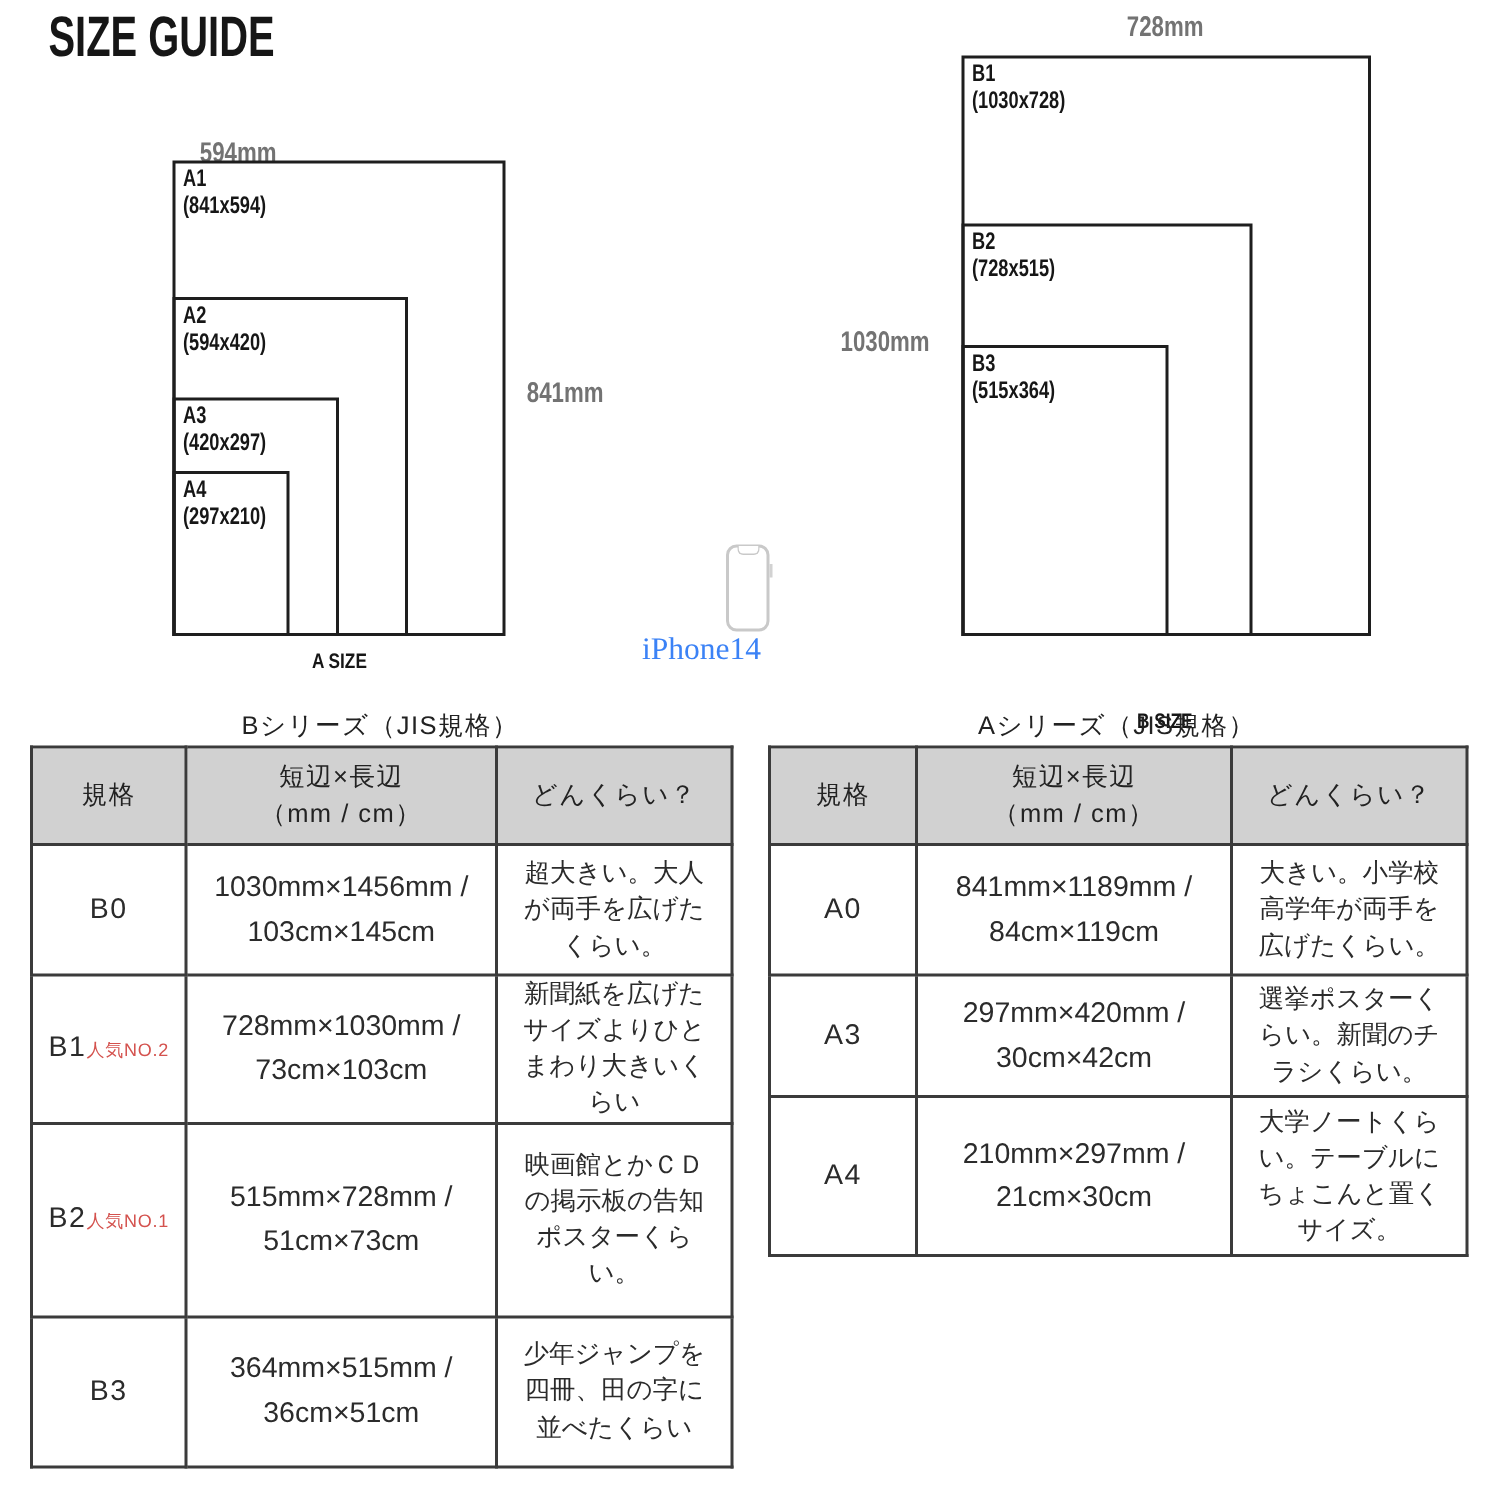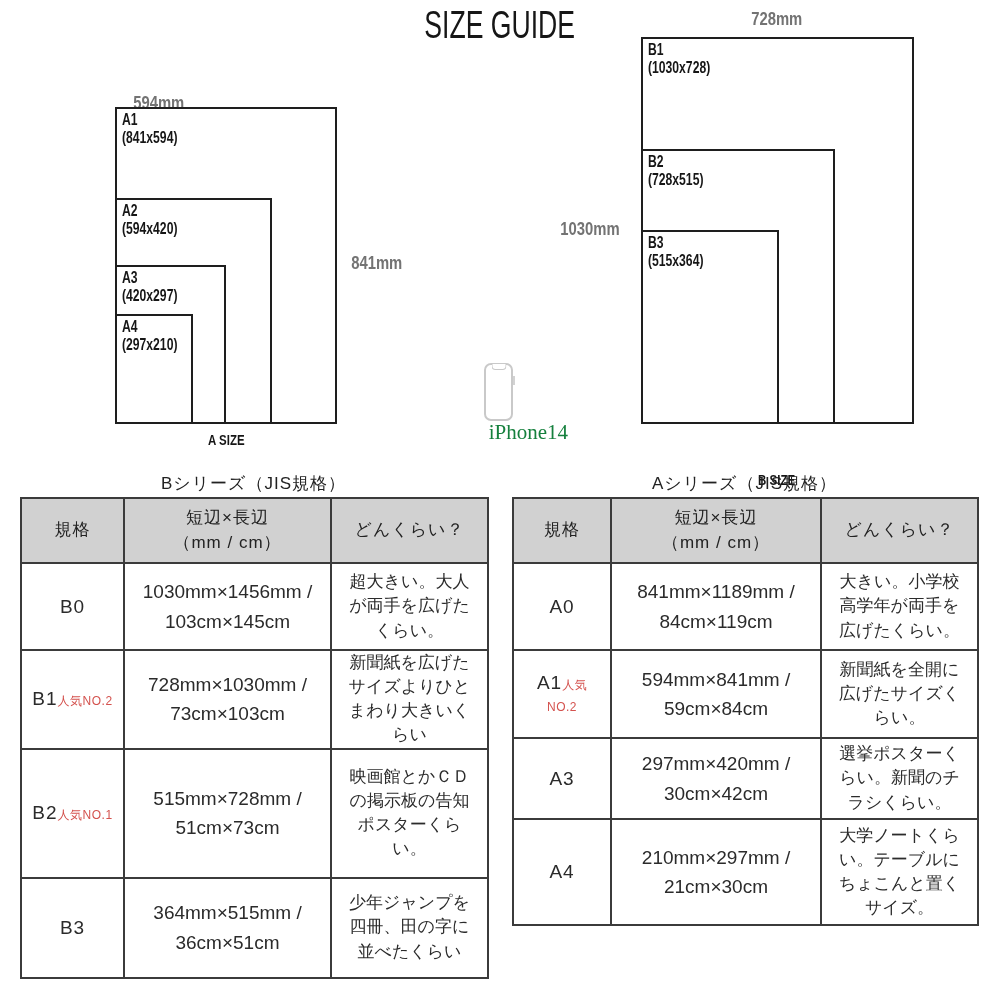--- a/index.html
+++ b/index.html
@@ -6,22 +6,22 @@
   html,body { background:#ffffff; }
   body {
     font-family:"Liberation Sans","DejaVu Sans",sans-serif;
     color:#2b2b2b;
     width:1000px; height:1000px; position:relative; overflow:hidden;
   }
   .canvas { position:absolute; left:0; top:0; width:1000px; height:1000px; background:#fff; }
 
   
   .main-title {
-    position:absolute; left:0; right:0; top:4px; text-align:center;
-    font-size:38px; font-weight:normal; color:#161616; letter-spacing:0px;
+    position:absolute; left:0; right:0; top:4px; 
+    font-size:38px; font-weight:bold; color:#161616; letter-spacing:0px;
   }
   .main-title .cond { display:inline-block; transform:scaleX(0.70); transform-origin:center top; white-space:nowrap; }
 
   
   .sheet {
     position:absolute; border:2px solid #1e1e1e; background:transparent;
   }
   .sheet-label {
     position:absolute; left:5px; top:2px;
     font-weight:bold; font-size:16px; line-height:1.12; color:#161616;
@@ -63,22 +63,22 @@
   }
   .phone-body::before { 
     content:""; position:absolute; left:50%; top:-1px; transform:translateX(-50%);
     width:13px; height:5px; background:#fff;
     border:1px solid #c9c9c9; border-top:none; border-radius:0 0 4px 4px;
   }
   .phone-body::after { 
     content:""; position:absolute; right:-4px; top:11px; width:2px; height:9px; background:#d2d2d2;
   }
   .phone-label {
-    position:absolute; left:428px; top:420px; width:140px; text-align:right;
-    font-family:"Liberation Serif","DejaVu Serif",serif; font-size:21px; color:#15803d;
+    position:absolute; left:428px; top:420px; width:140px; text-align:left;
+    font-family:"Liberation Serif","DejaVu Serif",serif; font-size:21px; color:#3b82f6;
   }
 
   
   .tbl-wrap { position:absolute; top:472px; }
   .tbl-wrap.b { left:20px;  width:467px; }
   .tbl-wrap.a { left:512px; width:465px; }
   .tbl-title { text-align:center; font-size:17px; letter-spacing:1px; color:#222; height:25px; }
 
   table { border-collapse:collapse; table-layout:fixed; width:100%; }
   th, td { border:2px solid #3b3b3b; vertical-align:middle; text-align:center; overflow:hidden; }
@@ -239,25 +239,20 @@
           <span class="hline">短辺×長辺</span>
           <span class="hline">（mm / cm）</span>
         </th>
         <th>どんくらい？</th>
       </tr>
       <tr class="r0">
         <td class="spec"><span>A0</span></td>
         <td class="size">841mm×1189mm / 84cm×119cm</td>
         <td class="about">大きい。小学校高学年が両手を広げたくらい。</td>
       </tr>
-      <tr class="r1">
-        <td class="spec"><span>A1</span><span class="pop">人気NO.2</span></td>
-        <td class="size">594mm×841mm / 59cm×84cm</td>
-        <td class="about">新聞紙を全開に広げたサイズくらい。</td>
-      </tr>
       <tr class="r3">
         <td class="spec"><span>A3</span></td>
         <td class="size">297mm×420mm / 30cm×42cm</td>
         <td class="about">選挙ポスターくらい。新聞のチラシくらい。</td>
       </tr>
       <tr class="r4">
         <td class="spec"><span>A4</span></td>
         <td class="size">210mm×297mm / 21cm×30cm</td>
         <td class="about">大学ノートくらい。テーブルにちょこんと置くサイズ。</td>
       </tr>

